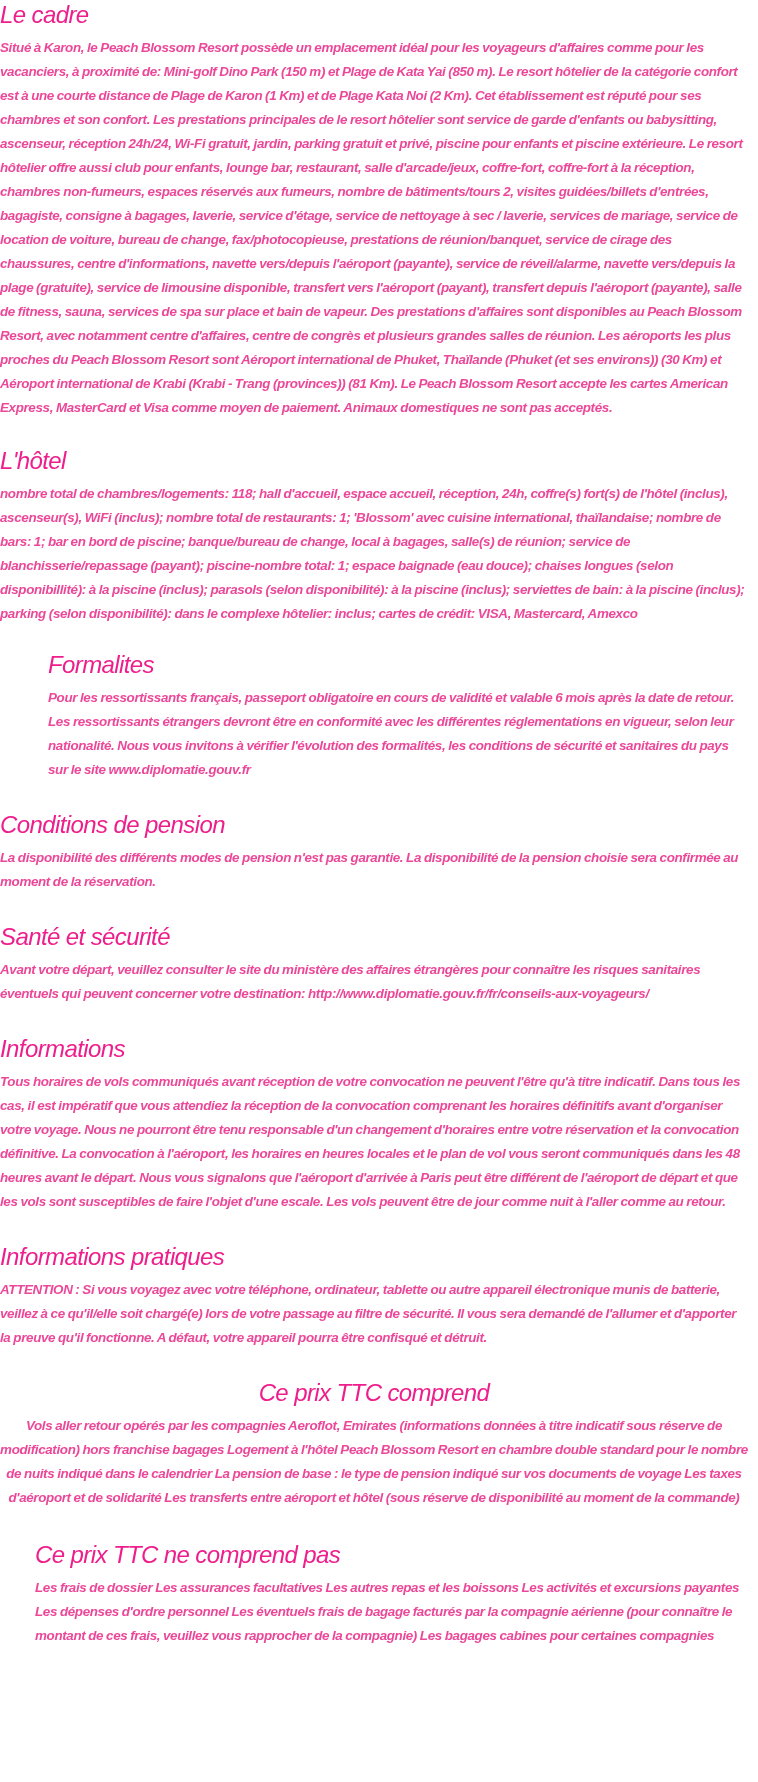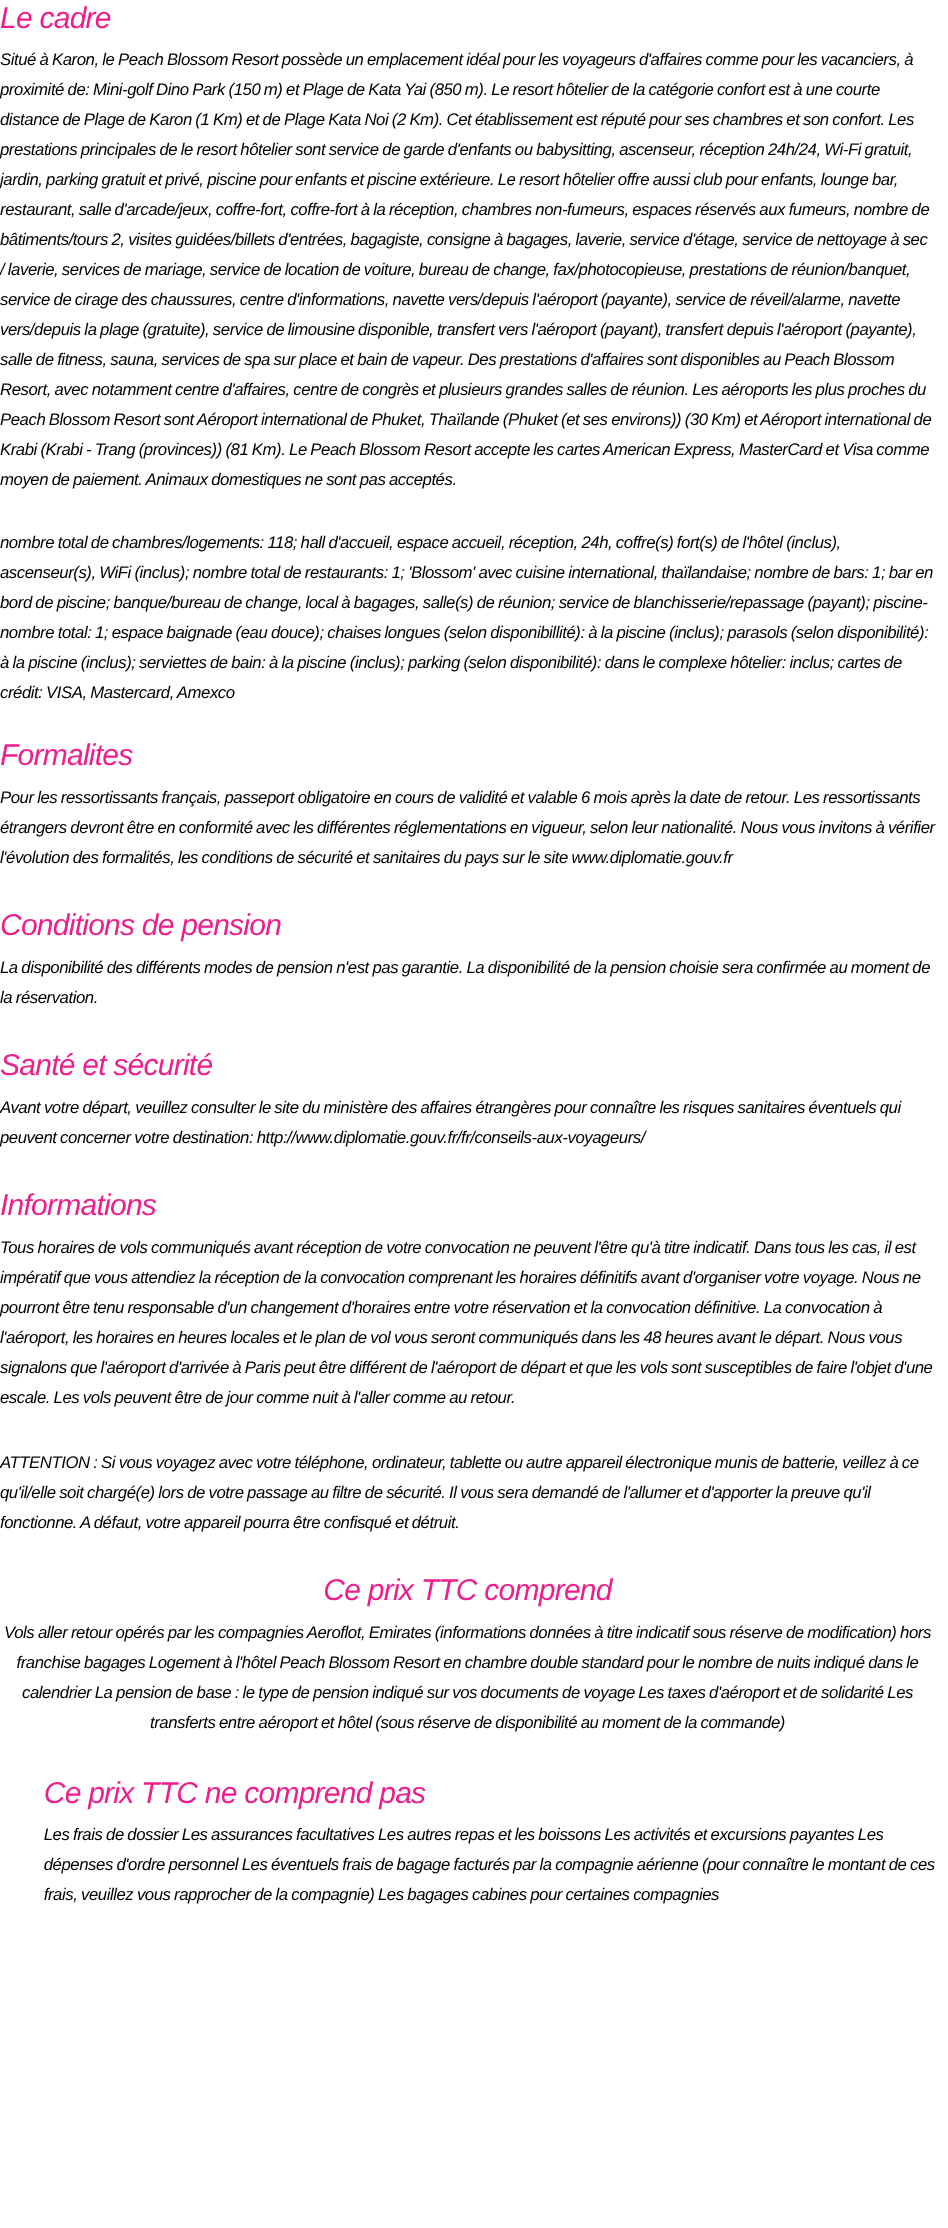--- a/index.html
+++ b/index.html
@@ -33,46 +33,48 @@
       line-height: 30px;
       margin: 0 0 6px 0;
       padding: 0;
     }
     .section-body {
       font-family: "Liberation Sans", sans-serif;
       font-style: italic;
       font-size: 13.4px;
       letter-spacing: -0.35px;
       line-height: 24px;
-      color: #000000;
+      color: #ec4899;
       margin: 0;
       padding: 0;
       word-spacing: -0.5px;
+      font-weight: bold;
     }
     #s-cadre { padding-top: 0px; }
     #s-hotel { margin-top: 26px; }
-    #s-formalites { margin-top: 24px; }
+    #s-formalites { margin-top: 24px; margin-left: 48px; }
     #s-pension { margin-top: 28px; }
     #s-sante { margin-top: 28px; }
     #s-convocation { margin-top: 28px; }
     #s-infos { margin-top: 28px; }
     #s-prix { margin-top: 28px; text-align: center; }
     #s-prix-non { margin-top: 30px; padding-left: 35px; }
   </style>
 </head>
 <body>
 
 <div class="doc">
 
   <div class="section" id="s-cadre">
     <h2 class="section-title">Le cadre</h2>
     <p class="section-body">Situé à Karon, le Peach Blossom Resort possède un emplacement idéal pour les voyageurs d'affaires comme pour les vacanciers, à proximité de: Mini-golf Dino Park (150 m) et Plage de Kata Yai (850 m). Le resort hôtelier de la catégorie confort est à une courte distance de Plage de Karon (1 Km) et de Plage Kata Noi (2 Km). Cet établissement est réputé pour ses chambres et son confort. Les prestations principales de le resort hôtelier sont service de garde d'enfants ou babysitting, ascenseur, réception 24h/24, Wi-Fi gratuit, jardin, parking gratuit et privé, piscine pour enfants et piscine extérieure. Le resort hôtelier offre aussi club pour enfants, lounge bar, restaurant, salle d'arcade/jeux, coffre-fort, coffre-fort à la réception, chambres non-fumeurs, espaces réservés aux fumeurs, nombre de bâtiments/tours 2, visites guidées/billets d'entrées, bagagiste, consigne à bagages, laverie, service d'étage, service de nettoyage à sec / laverie, services de mariage, service de location de voiture, bureau de change, fax/photocopieuse, prestations de réunion/banquet, service de cirage des chaussures, centre d'informations, navette vers/depuis l'aéroport (payante), service de réveil/alarme, navette vers/depuis la plage (gratuite), service de limousine disponible, transfert vers l'aéroport (payant), transfert depuis l'aéroport (payante), salle de fitness, sauna, services de spa sur place et bain de vapeur. Des prestations d'affaires sont disponibles au Peach Blossom Resort, avec notamment centre d'affaires, centre de congrès et plusieurs grandes salles de réunion. Les aéroports les plus proches du Peach Blossom Resort sont Aéroport international de Phuket, Thaïlande (Phuket (et ses environs)) (30 Km) et Aéroport international de Krabi (Krabi - Trang (provinces)) (81 Km). Le Peach Blossom Resort accepte les cartes American Express, MasterCard et Visa comme moyen de paiement. Animaux domestiques ne sont pas acceptés.</p>
   </div>
 
   <div class="section" id="s-hotel">
+    <h2 class="section-title">L'hôtel</h2>
     <p class="section-body">nombre total de chambres/logements: 118; hall d'accueil, espace accueil, réception, 24h, coffre(s) fort(s) de l'hôtel (inclus), ascenseur(s), WiFi (inclus); nombre total de restaurants: 1; 'Blossom' avec cuisine international, thaïlandaise; nombre de bars: 1; bar en bord de piscine; banque/bureau de change, local à bagages, salle(s) de réunion; service de blanchisserie/repassage (payant); piscine-nombre total: 1; espace baignade (eau douce); chaises longues (selon disponibillité): à la piscine (inclus); parasols (selon disponibilité): à la piscine (inclus); serviettes de bain: à la piscine (inclus); parking (selon disponibilité): dans le complexe hôtelier: inclus; cartes de crédit: VISA, Mastercard, Amexco</p>
   </div>
 
   <div class="section" id="s-formalites">
     <h2 class="section-title">Formalites</h2>
     <p class="section-body">Pour les ressortissants français, passeport obligatoire en cours de validité et valable 6 mois après la date de retour. Les ressortissants étrangers devront être en conformité avec les différentes réglementations en vigueur, selon leur nationalité. Nous vous invitons à vérifier l'évolution des formalités, les conditions de sécurité et sanitaires du pays sur le site www.diplomatie.gouv.fr</p>
   </div>
 
   <div class="section" id="s-pension">
     <h2 class="section-title">Conditions de pension</h2>
@@ -83,20 +85,21 @@
     <h2 class="section-title">Santé et sécurité</h2>
     <p class="section-body">Avant votre départ, veuillez consulter le site du ministère des affaires étrangères pour connaître les risques sanitaires éventuels qui peuvent concerner votre destination: http://www.diplomatie.gouv.fr/fr/conseils-aux-voyageurs/</p>
   </div>
 
   <div class="section" id="s-convocation">
     <h2 class="section-title">Informations</h2>
     <p class="section-body">Tous horaires de vols communiqués avant réception de votre convocation ne peuvent l'être qu'à titre indicatif. Dans tous les cas, il est impératif que vous attendiez la réception de la convocation comprenant les horaires définitifs avant d'organiser votre voyage. Nous ne pourront être tenu responsable d'un changement d'horaires entre votre réservation et la convocation définitive. La convocation à l'aéroport, les horaires en heures locales et le plan de vol vous seront communiqués dans les 48 heures avant le départ. Nous vous signalons que l'aéroport d'arrivée à Paris peut être différent de l'aéroport de départ et que les vols sont susceptibles de faire l'objet d'une escale. Les vols peuvent être de jour comme nuit à l'aller comme au retour.</p>
   </div>
 
   <div class="section" id="s-infos">
+    <h2 class="section-title">Informations pratiques</h2>
     <p class="section-body">ATTENTION : Si vous voyagez avec votre téléphone, ordinateur, tablette ou autre appareil électronique munis de batterie, veillez à ce qu'il/elle soit chargé(e) lors de votre passage au filtre de sécurité. Il vous sera demandé de l'allumer et d'apporter la preuve qu'il fonctionne. A défaut, votre appareil pourra être confisqué et détruit.</p>
   </div>
 
   <div class="section" id="s-prix">
     <h2 class="section-title">Ce prix TTC comprend</h2>
     <p class="section-body">Vols aller retour opérés par les compagnies Aeroflot, Emirates (informations données à titre indicatif sous réserve de modification) hors franchise bagages Logement à l'hôtel Peach Blossom Resort en chambre double standard pour le nombre de nuits indiqué dans le calendrier La pension de base : le type de pension indiqué sur vos documents de voyage Les taxes d'aéroport et de solidarité Les transferts entre aéroport et hôtel (sous réserve de disponibilité au moment de la commande)</p>
   </div>
 
   <div class="section" id="s-prix-non">
     <h2 class="section-title">Ce prix TTC ne comprend pas</h2>

